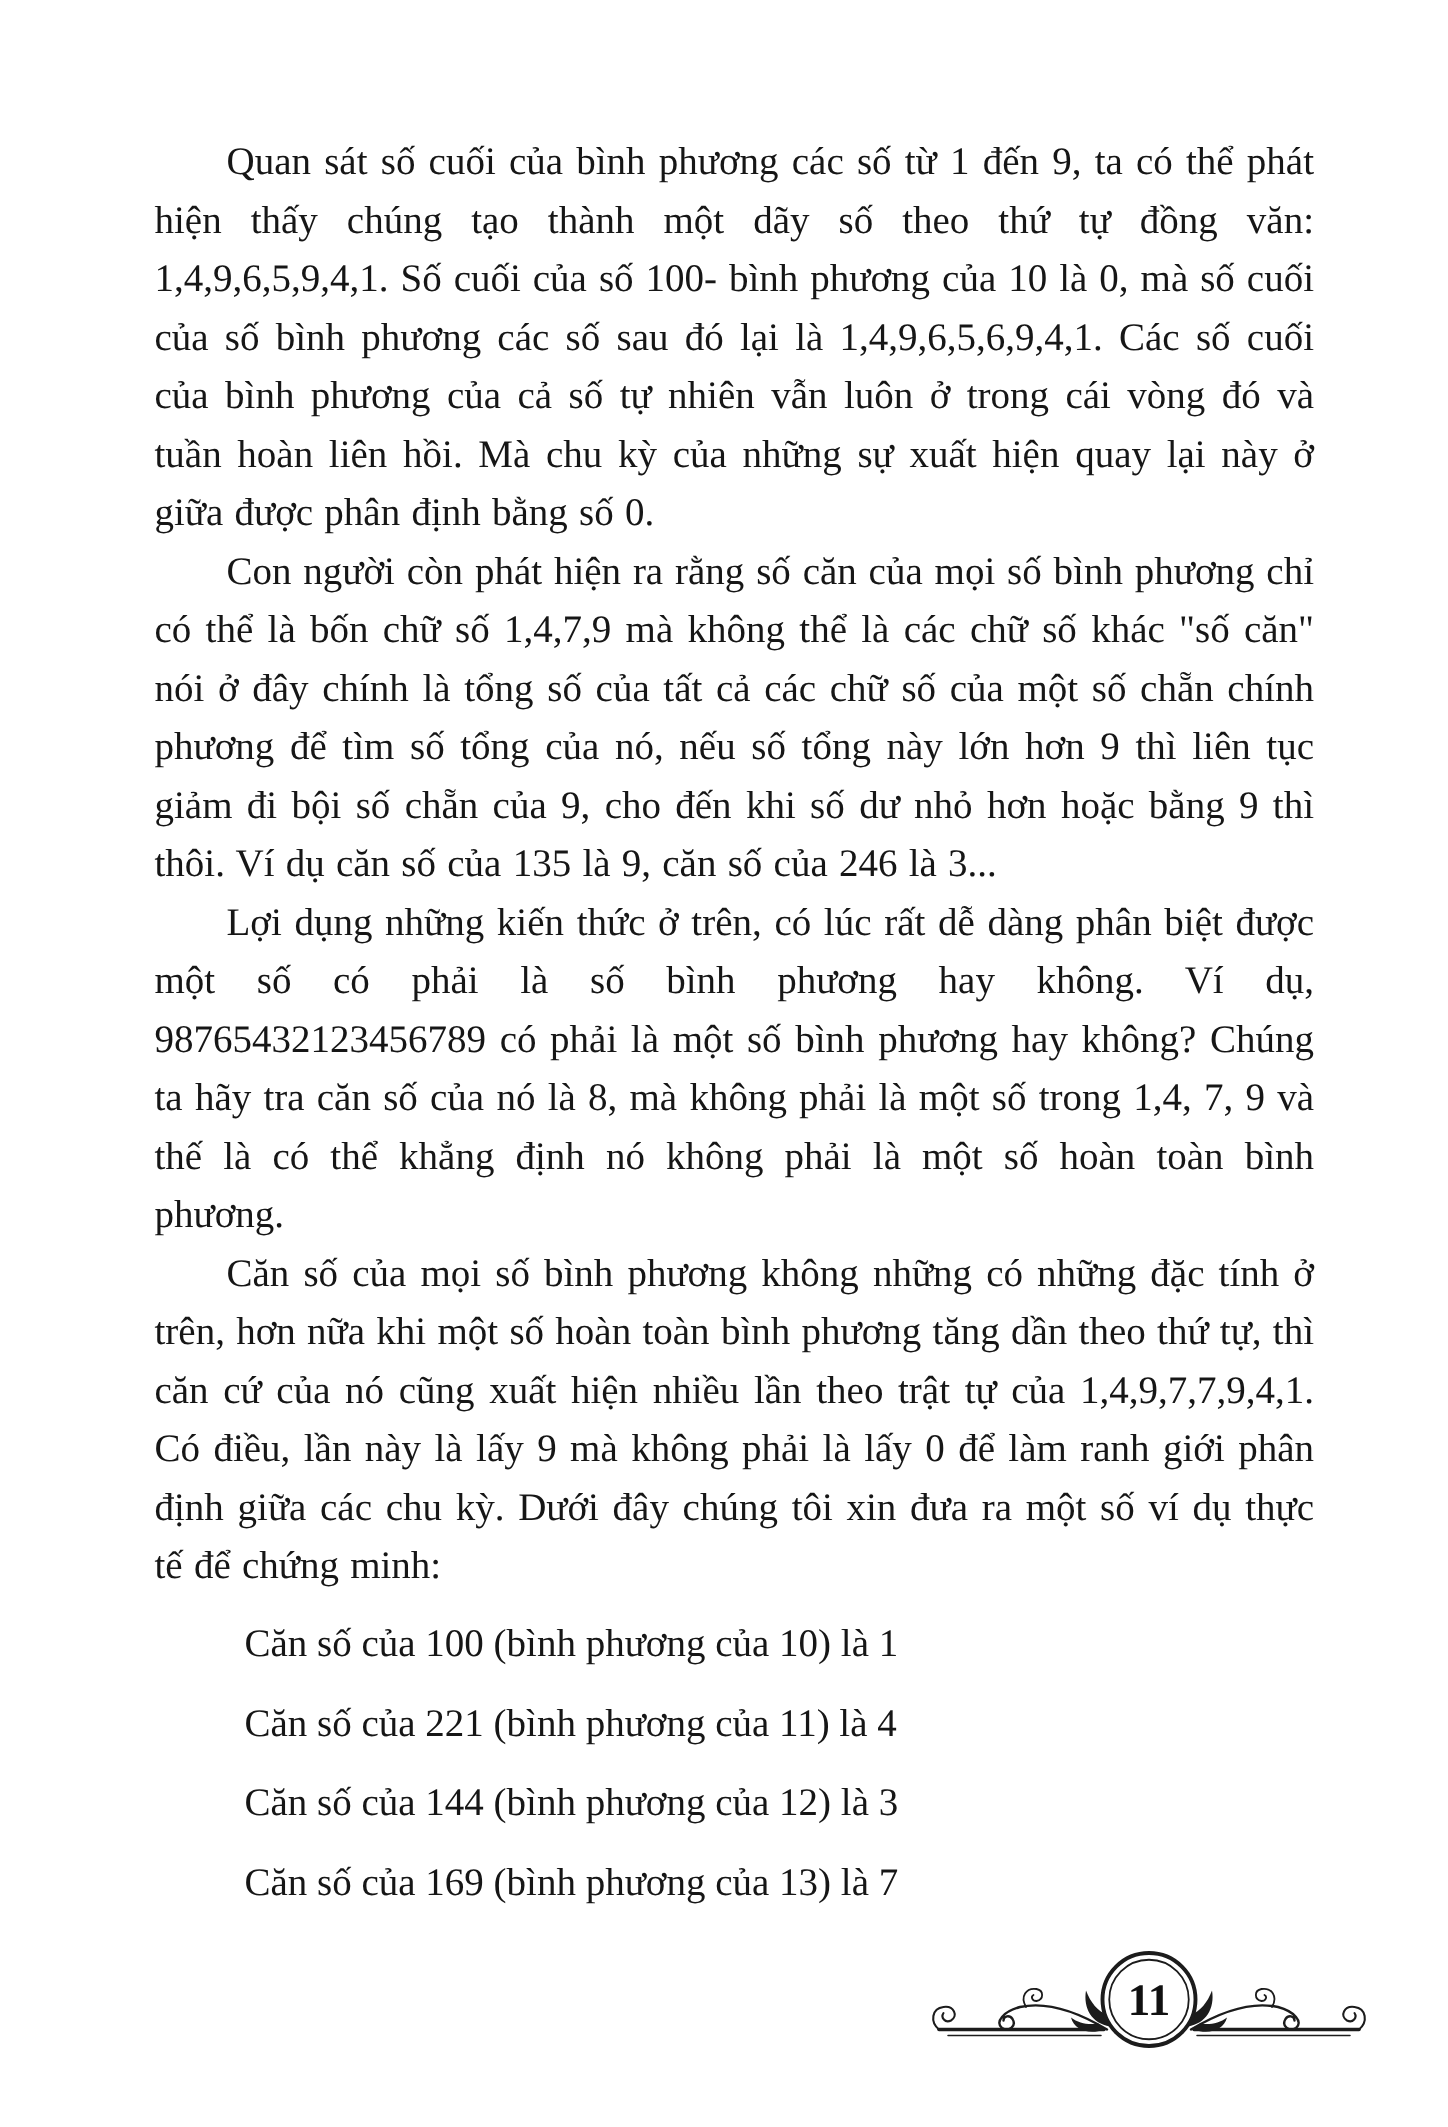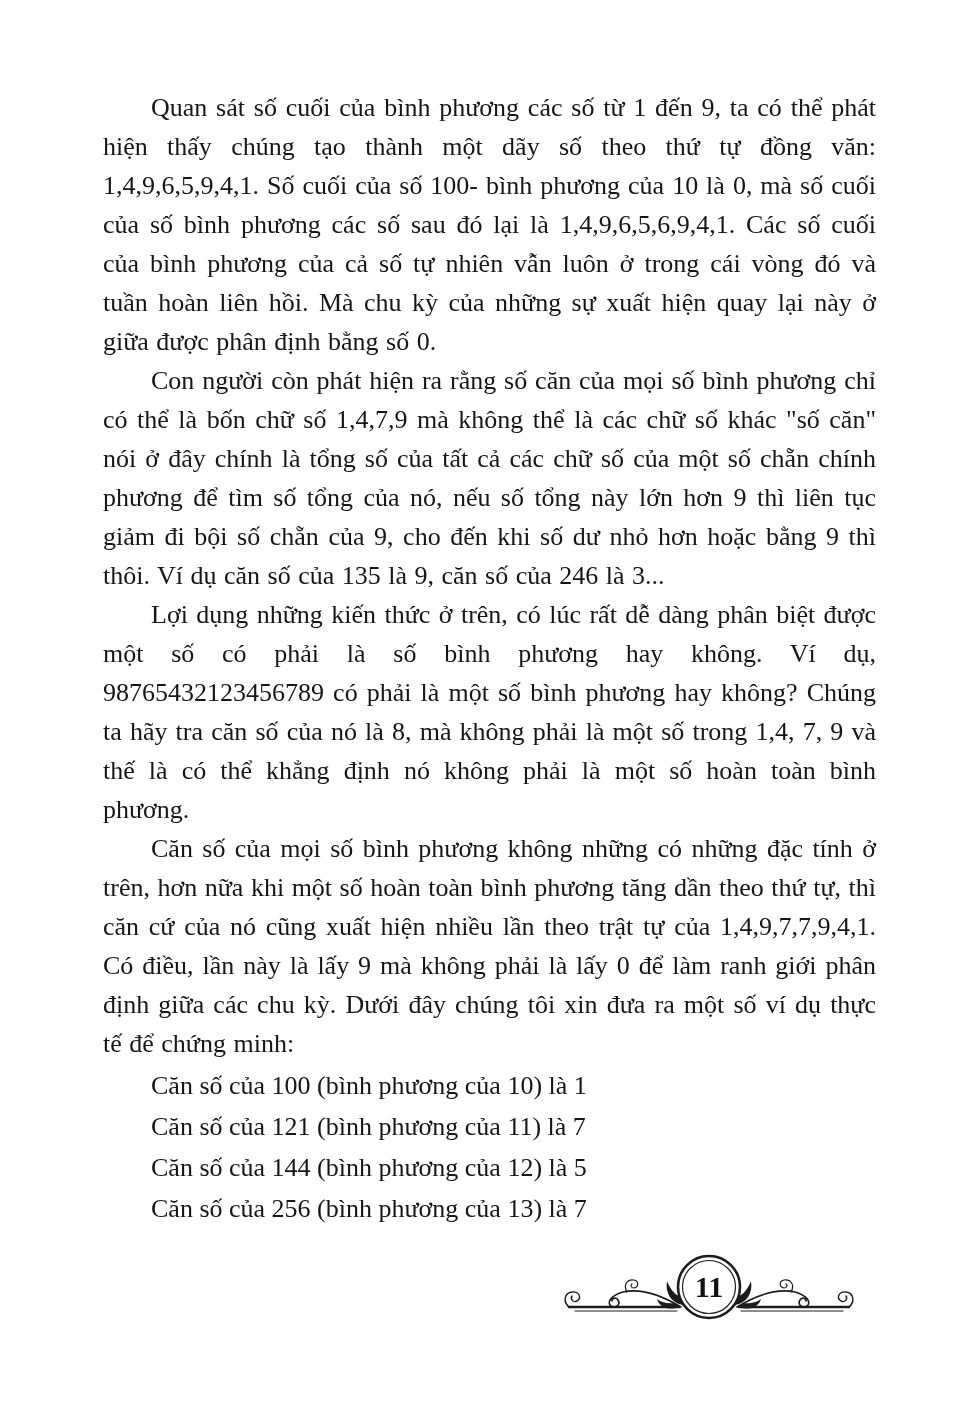--- a/index.html
+++ b/index.html
@@ -12,39 +12,39 @@
     width: 965px;
     height: 1418px;
     overflow: hidden;
     font-family: "Liberation Serif", "DejaVu Serif", serif;
     color: #161616;
   }
   .page {
     box-sizing: border-box;
     width: 965px;
     height: 1418px;
-    padding: 88px 101px 0 103px;
+    padding: 88px 44px 0 103px;
     background: #ffffff;
   }
   .text-column {
     width: 773px;
   }
   .para {
     margin: 0;
     font-size: 26px;
     line-height: 39px;
     text-align: justify;
     text-indent: 48px;
     word-spacing: 1px;
   }
   .examples {
     margin-top: 2px;
   }
   .example-line {
-    margin: 0;
+    margin: 12px;
     font-size: 26px;
     line-height: 41px;
     text-indent: 48px;
     white-space: nowrap;
   }
   .footer-ornament {
     margin-top: 14px;
     text-align: right;
   }
   .footer-ornament svg {
@@ -71,23 +71,23 @@
 
 <div class="page">
   <div class="text-column">
     <p class="para">Quan sát số cuối của bình phương các số từ 1 đến 9, ta có thể phát hiện thấy chúng tạo thành một dãy số theo thứ tự đồng văn: 1,4,9,6,5,9,4,1. Số cuối của số 100- bình phương của 10 là 0, mà số cuối của số bình phương các số sau đó lại là 1,4,9,6,5,6,9,4,1. Các số cuối của bình phương của cả số tự nhiên vẫn luôn ở trong cái vòng đó và tuần hoàn liên hồi. Mà chu kỳ của những sự xuất hiện quay lại này ở giữa được phân định bằng số 0.</p>
     <p class="para">Con người còn phát hiện ra rằng số căn của mọi số bình phương chỉ có thể là bốn chữ số 1,4,7,9 mà không thể là các chữ số khác "số căn" nói ở đây chính là tổng số của tất cả các chữ số của một số chẵn chính phương để tìm số tổng của nó, nếu số tổng này lớn hơn 9 thì liên tục giảm đi bội số chẵn của 9, cho đến khi số dư nhỏ hơn hoặc bằng 9 thì thôi. Ví dụ căn số của 135 là 9, căn số của 246 là 3...</p>
     <p class="para">Lợi dụng những kiến thức ở trên, có lúc rất dễ dàng phân biệt được một số có phải là số bình phương hay không. Ví dụ, 98765432123456789 có phải là một số bình phương hay không? Chúng ta hãy tra căn số của nó là 8, mà không phải là một số trong 1,4, 7, 9 và thế là có thể khẳng định nó không phải là một số hoàn toàn bình phương.</p>
     <p class="para">Căn số của mọi số bình phương không những có những đặc tính ở trên, hơn nữa khi một số hoàn toàn bình phương tăng dần theo thứ tự, thì căn cứ của nó cũng xuất hiện nhiều lần theo trật tự của 1,4,9,7,7,9,4,1. Có điều, lần này là lấy 9 mà không phải là lấy 0 để làm ranh giới phân định giữa các chu kỳ. Dưới đây chúng tôi xin đưa ra một số ví dụ thực tế để chứng minh:</p>
 
     <div class="examples">
       <p class="example-line">Căn số của 100 (bình phương của 10) là 1</p>
-      <p class="example-line">Căn số của 121 (bình phương của 11) là 7</p>
-      <p class="example-line">Căn số của 144 (bình phương của 12) là 5</p>
-      <p class="example-line">Căn số của 256 (bình phương của 13) là 7</p>
+      <p class="example-line">Căn số của 221 (bình phương của 11) là 4</p>
+      <p class="example-line">Căn số của 144 (bình phương của 12) là 3</p>
+      <p class="example-line">Căn số của 169 (bình phương của 13) là 7</p>
     </div>
   </div>
 
   <div class="footer-ornament">
     <svg width="310" height="96" viewBox="0 0 300 96" aria-hidden="true">
       <defs>
         <g id="halfFlourish">
 
           <path class="orn-stroke" stroke-width="2.4" d="M10,64 H120"></path>
 

